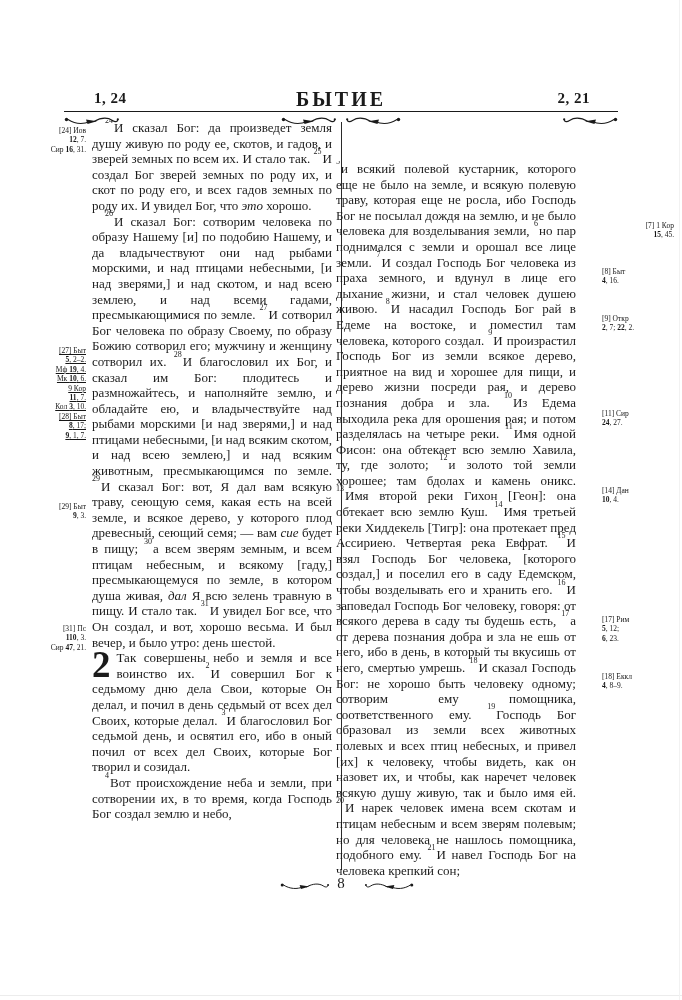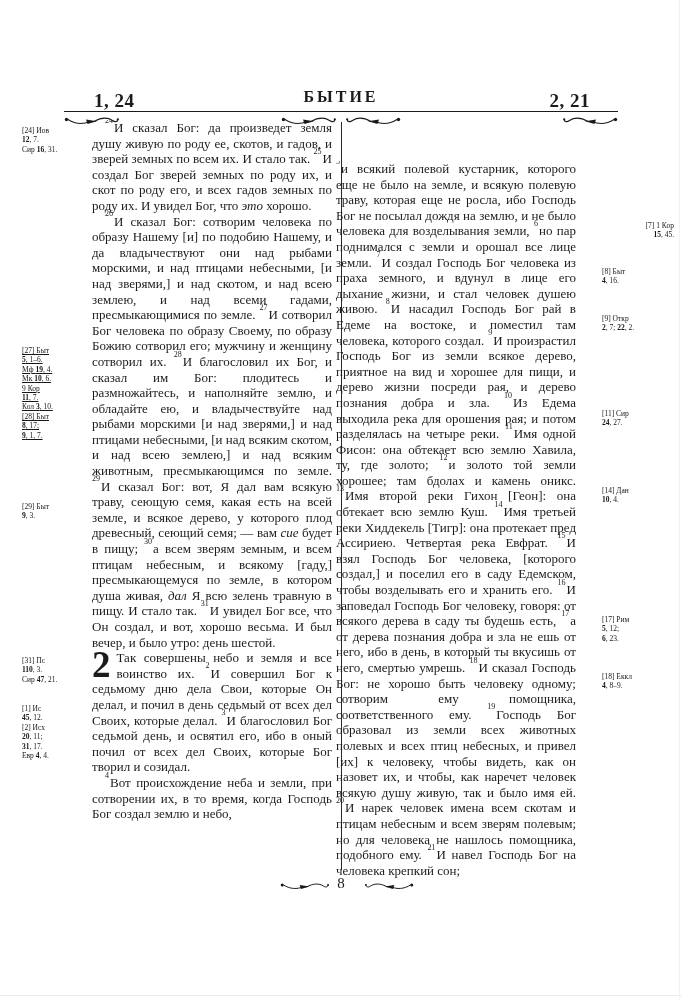--- a/index.html
+++ b/index.html
@@ -1,24 +1,24 @@
 <!DOCTYPE html>
 <html lang="ru"><head>
 <meta charset="utf-8">
 <style>
   html,body{margin:0;padding:0;}
   body{
     width:682px;height:1000px;position:relative;background:#ffffff;
     font-family:"Liberation Serif", serif;color:#1b1b1b;overflow:hidden;
   }
-  .hdr-ref{position:absolute;top:90px;font-size:19px;font-weight:bold;letter-spacing:.5px;}
+  .hdr-ref{position:absolute;top:90px;font-size:15px;font-weight:bold;letter-spacing:.5px;}
   #hdr-left{left:94px;}
   #hdr-right{right:92px;margin-left:6px;}
   #page-title{position:absolute;top:88px;left:0;right:0;text-align:center;
-    font-size:16px;font-weight:bold;letter-spacing:3px;}
+    font-size:20px;font-weight:bold;letter-spacing:3px;}
   #header-rule{position:absolute;top:111px;left:64px;width:554px;height:1px;background:#1a1a1a;}
   .swash{position:absolute;top:114px;width:56px;height:12px;}
   .swash svg{display:block;}
   .swash .st{fill:none;stroke:#1a1a1a;stroke-width:1.1;stroke-linecap:round;}
   .swash .sf{fill:#1a1a1a;stroke:none;}
   .mirror{transform:scaleX(-1);}
   #sw-left{left:64px;}
   #sw-cl{left:281px;}
   #sw-cr{left:345px;}
   #sw-right{left:562px;}
@@ -26,21 +26,21 @@
   .col{position:absolute;top:120px;width:240px;text-align:justify;
     font-size:13px;line-height:15.6px;height:762px;overflow:hidden;}
   #col-left{left:92px;}
   #col-right{left:336px;margin-top:41px;}
   .col p{margin:0;padding:0;}
   .col p.ind{text-indent:13px;}
   .v{font-size:8px;position:relative;top:-4px;padding-right:1px;line-height:0;}
   .it{font-style:italic;}
   .dropcap{float:left;font-size:37px;line-height:28px;font-weight:bold;margin:1px 6px 0 0;}
   .notes{position:absolute;top:0;height:1000px;font-size:7.5px;line-height:9.4px;color:#161616;}
-  #notes-left{left:22px;width:64px;text-align:left;}
+  #notes-left{left:22px;width:64px;text-align:right;}
   #notes-right{left:602px;width:72px;text-align:left;}
   .noteblock{position:absolute;width:100%;}
   .noteblock b{font-weight:bold;}
   #page-number{position:absolute;top:875px;left:0;right:0;text-align:center;font-size:15px;}
   .flourish{position:absolute;top:880px;width:50px;height:11px;}
   #fl-left{left:280px;}
   #fl-right{left:364px;}
   .edge-b{position:absolute;left:0;right:0;bottom:4px;height:1px;background:#ececec;}
   .edge-r{position:absolute;top:0;bottom:0;right:2px;width:1px;background:#f2f2f2;}
 </style>
@@ -90,46 +90,38 @@
 </span>
 
 <div id="notes-left" class="notes">
     <div class="noteblock" style="top: 126px;">
       <div><span>[24] Иов</span></div>
       <div><b>12</b><span>, 7.</span></div>
       <div><span>Сир </span><b>16</b><span>, 31.</span></div>
     </div>
     <div class="noteblock" style="top: 346px; text-decoration: underline;">
       <div><span>[27] Быт</span></div>
-      <div><b>5</b><span>, 1–6.</span></div>
+      <div><b>5</b><span>, 2–2.</span></div>
       <div><span>Мф </span><b>19</b><span>, 4.</span></div>
       <div><span>Мк </span><b>10</b><span>, 6.</span></div>
       <div><span>9 Кор</span></div>
       <div><b>11</b><span>, 7.</span></div>
       <div><span>Кол </span><b>3</b><span>, 10.</span></div>
       <div><span>[28] Быт</span></div>
       <div><b>8</b><span>, 17;</span></div>
       <div><b>9</b><span>, 1, 7.</span></div>
     </div>
     <div class="noteblock" style="top: 502px;">
       <div><span>[29] Быт</span></div>
       <div><b>9</b><span>, 3.</span></div>
     </div>
-    <div class="noteblock" style="top: 656px;">
+    <div class="noteblock" style="top: 624px;">
       <div><span>[31] Пс</span></div>
       <div><b>110</b><span>, 3.</span></div>
       <div><span>Сир </span><b>47</b><span>, 21.</span></div>
-    </div>
-    <div class="noteblock" style="top: 704px;">
-      <div><span>[1] Ис</span></div>
-      <div><b>45</b><span>, 12.</span></div>
-      <div><span>[2] Исх</span></div>
-      <div><b>20</b><span>, 11;</span></div>
-      <div><b>31</b><span>, 17.</span></div>
-      <div><span>Евр </span><b>4</b><span>, 4.</span></div>
     </div>
   </div>
 <div id="notes-right" class="notes">
     <div class="noteblock" style="top: 221px; text-align: right;">
       <div><span>[7] 1 Кор</span></div>
       <div><b>15</b><span>, 45.</span></div>
     </div>
     <div class="noteblock" style="top: 267px;">
       <div><span>[8] Быт</span></div>
       <div><b>4</b><span>, 16.</span></div>

